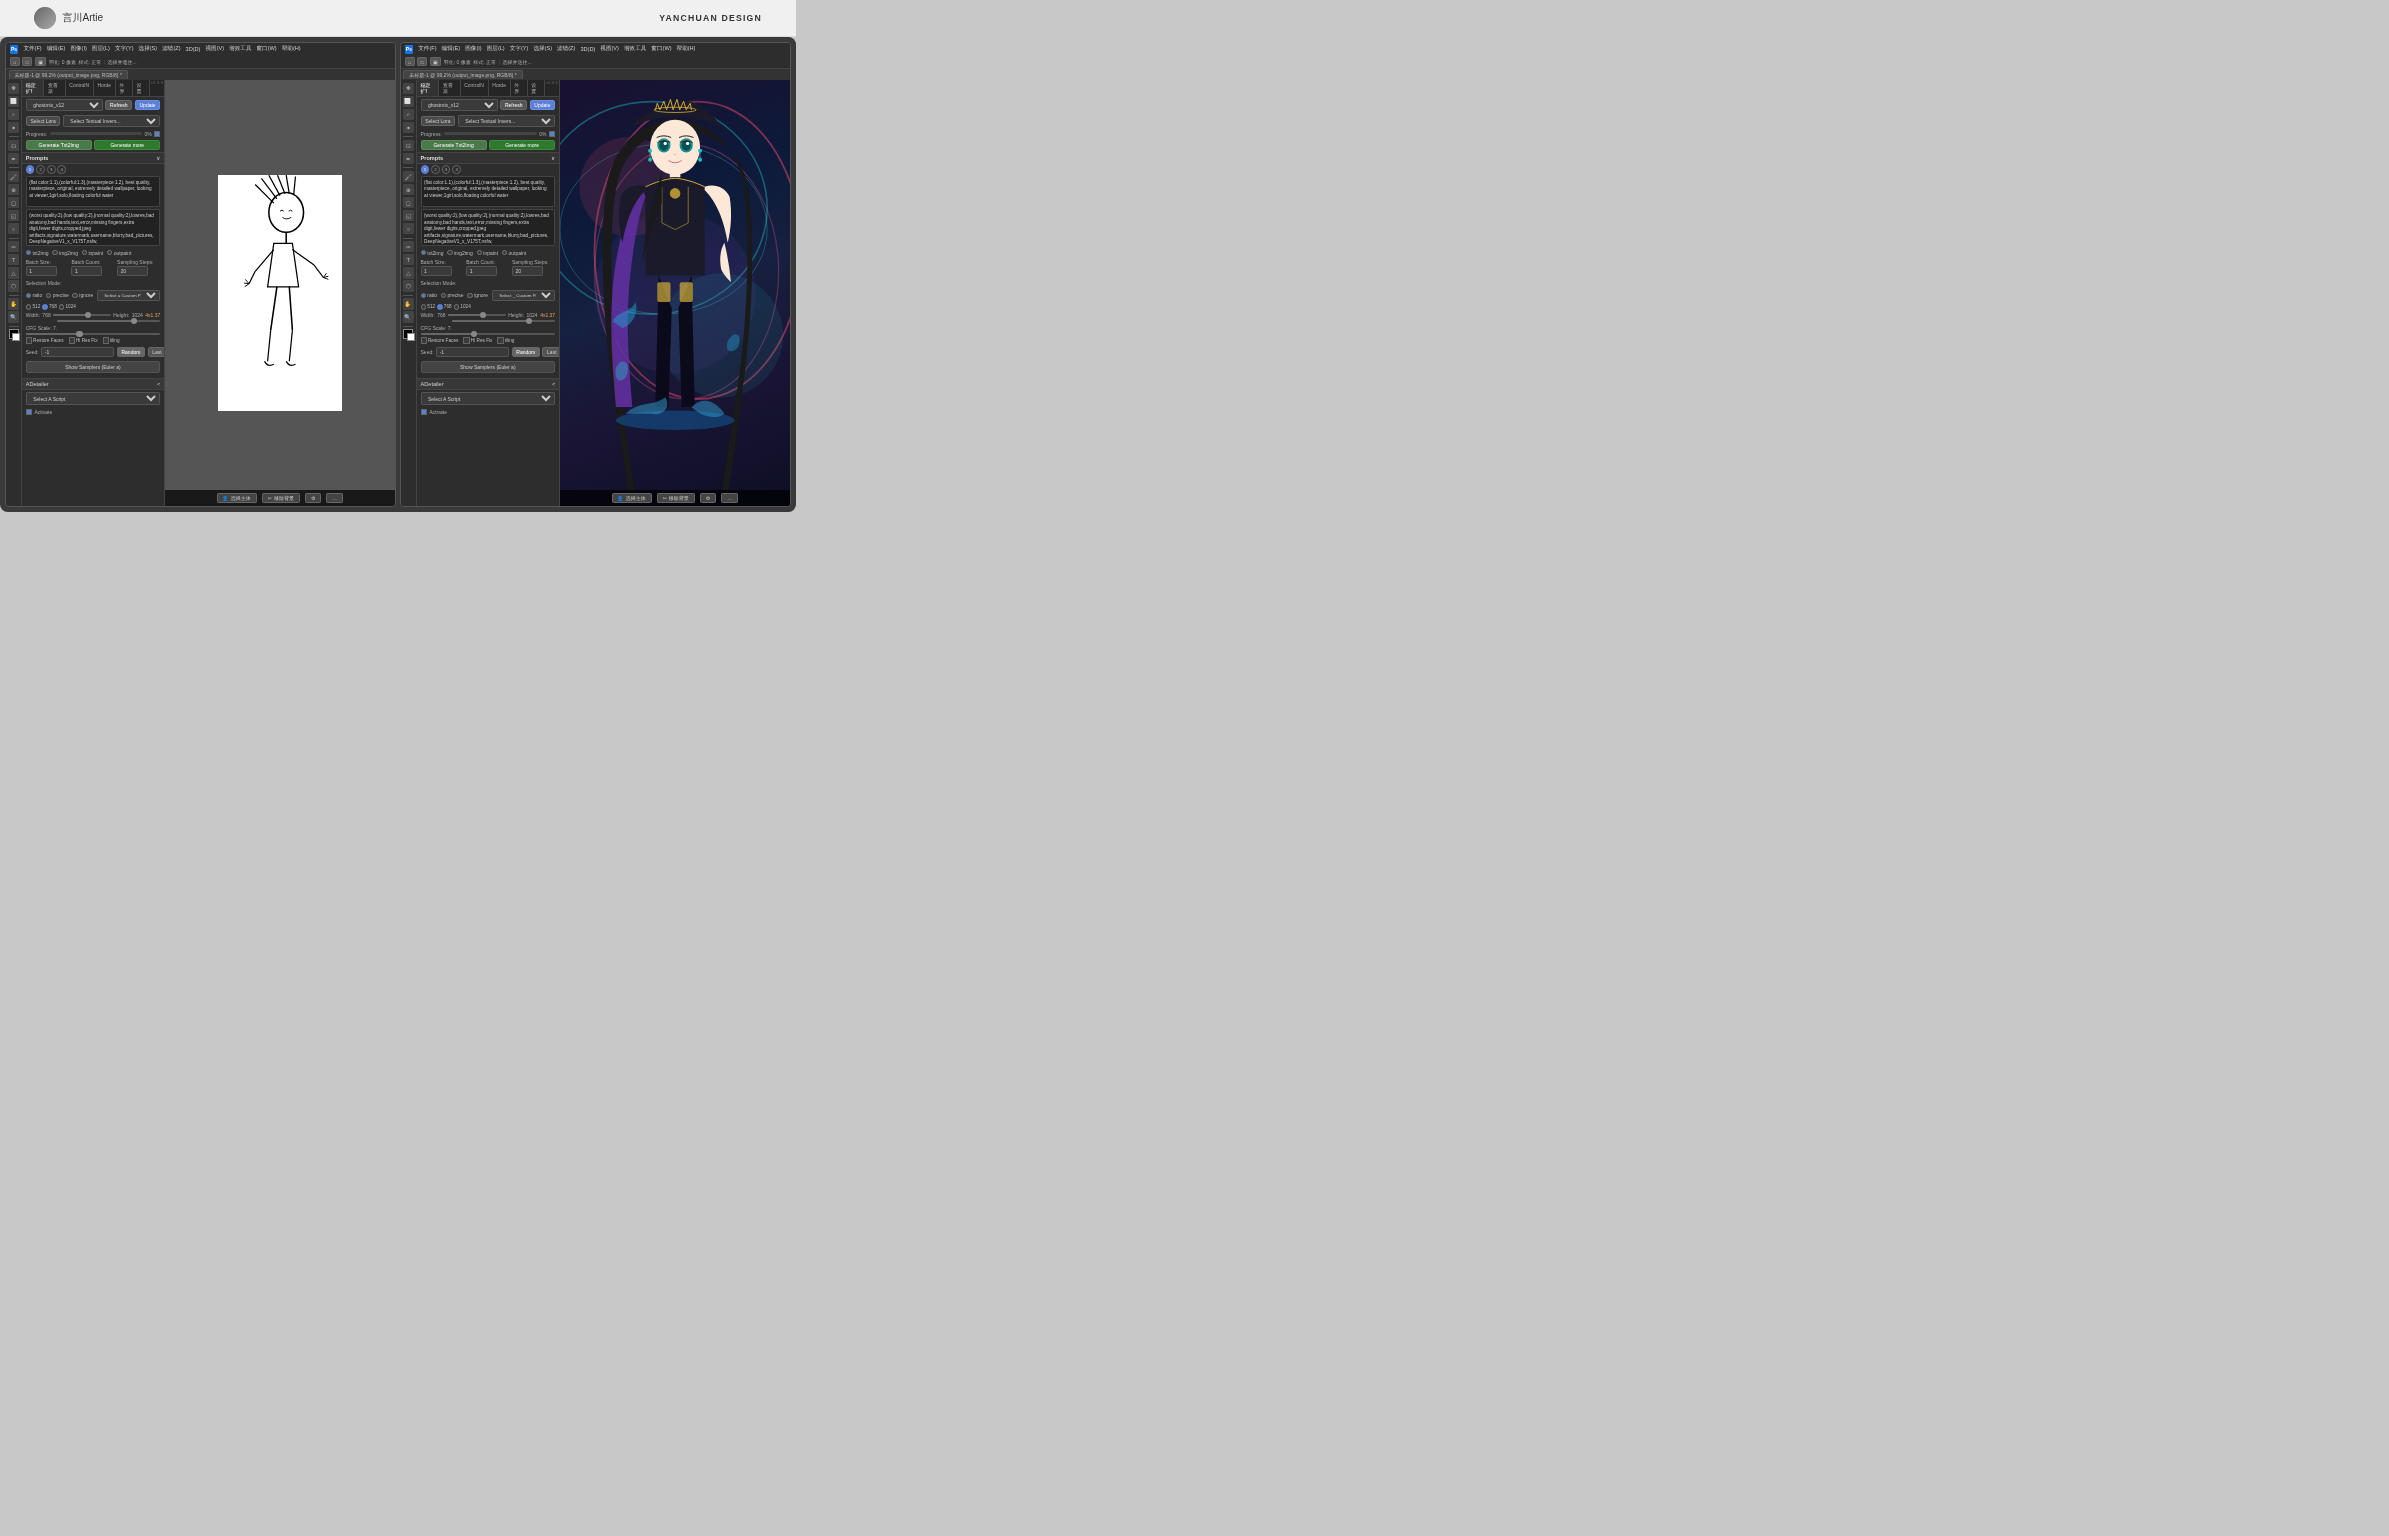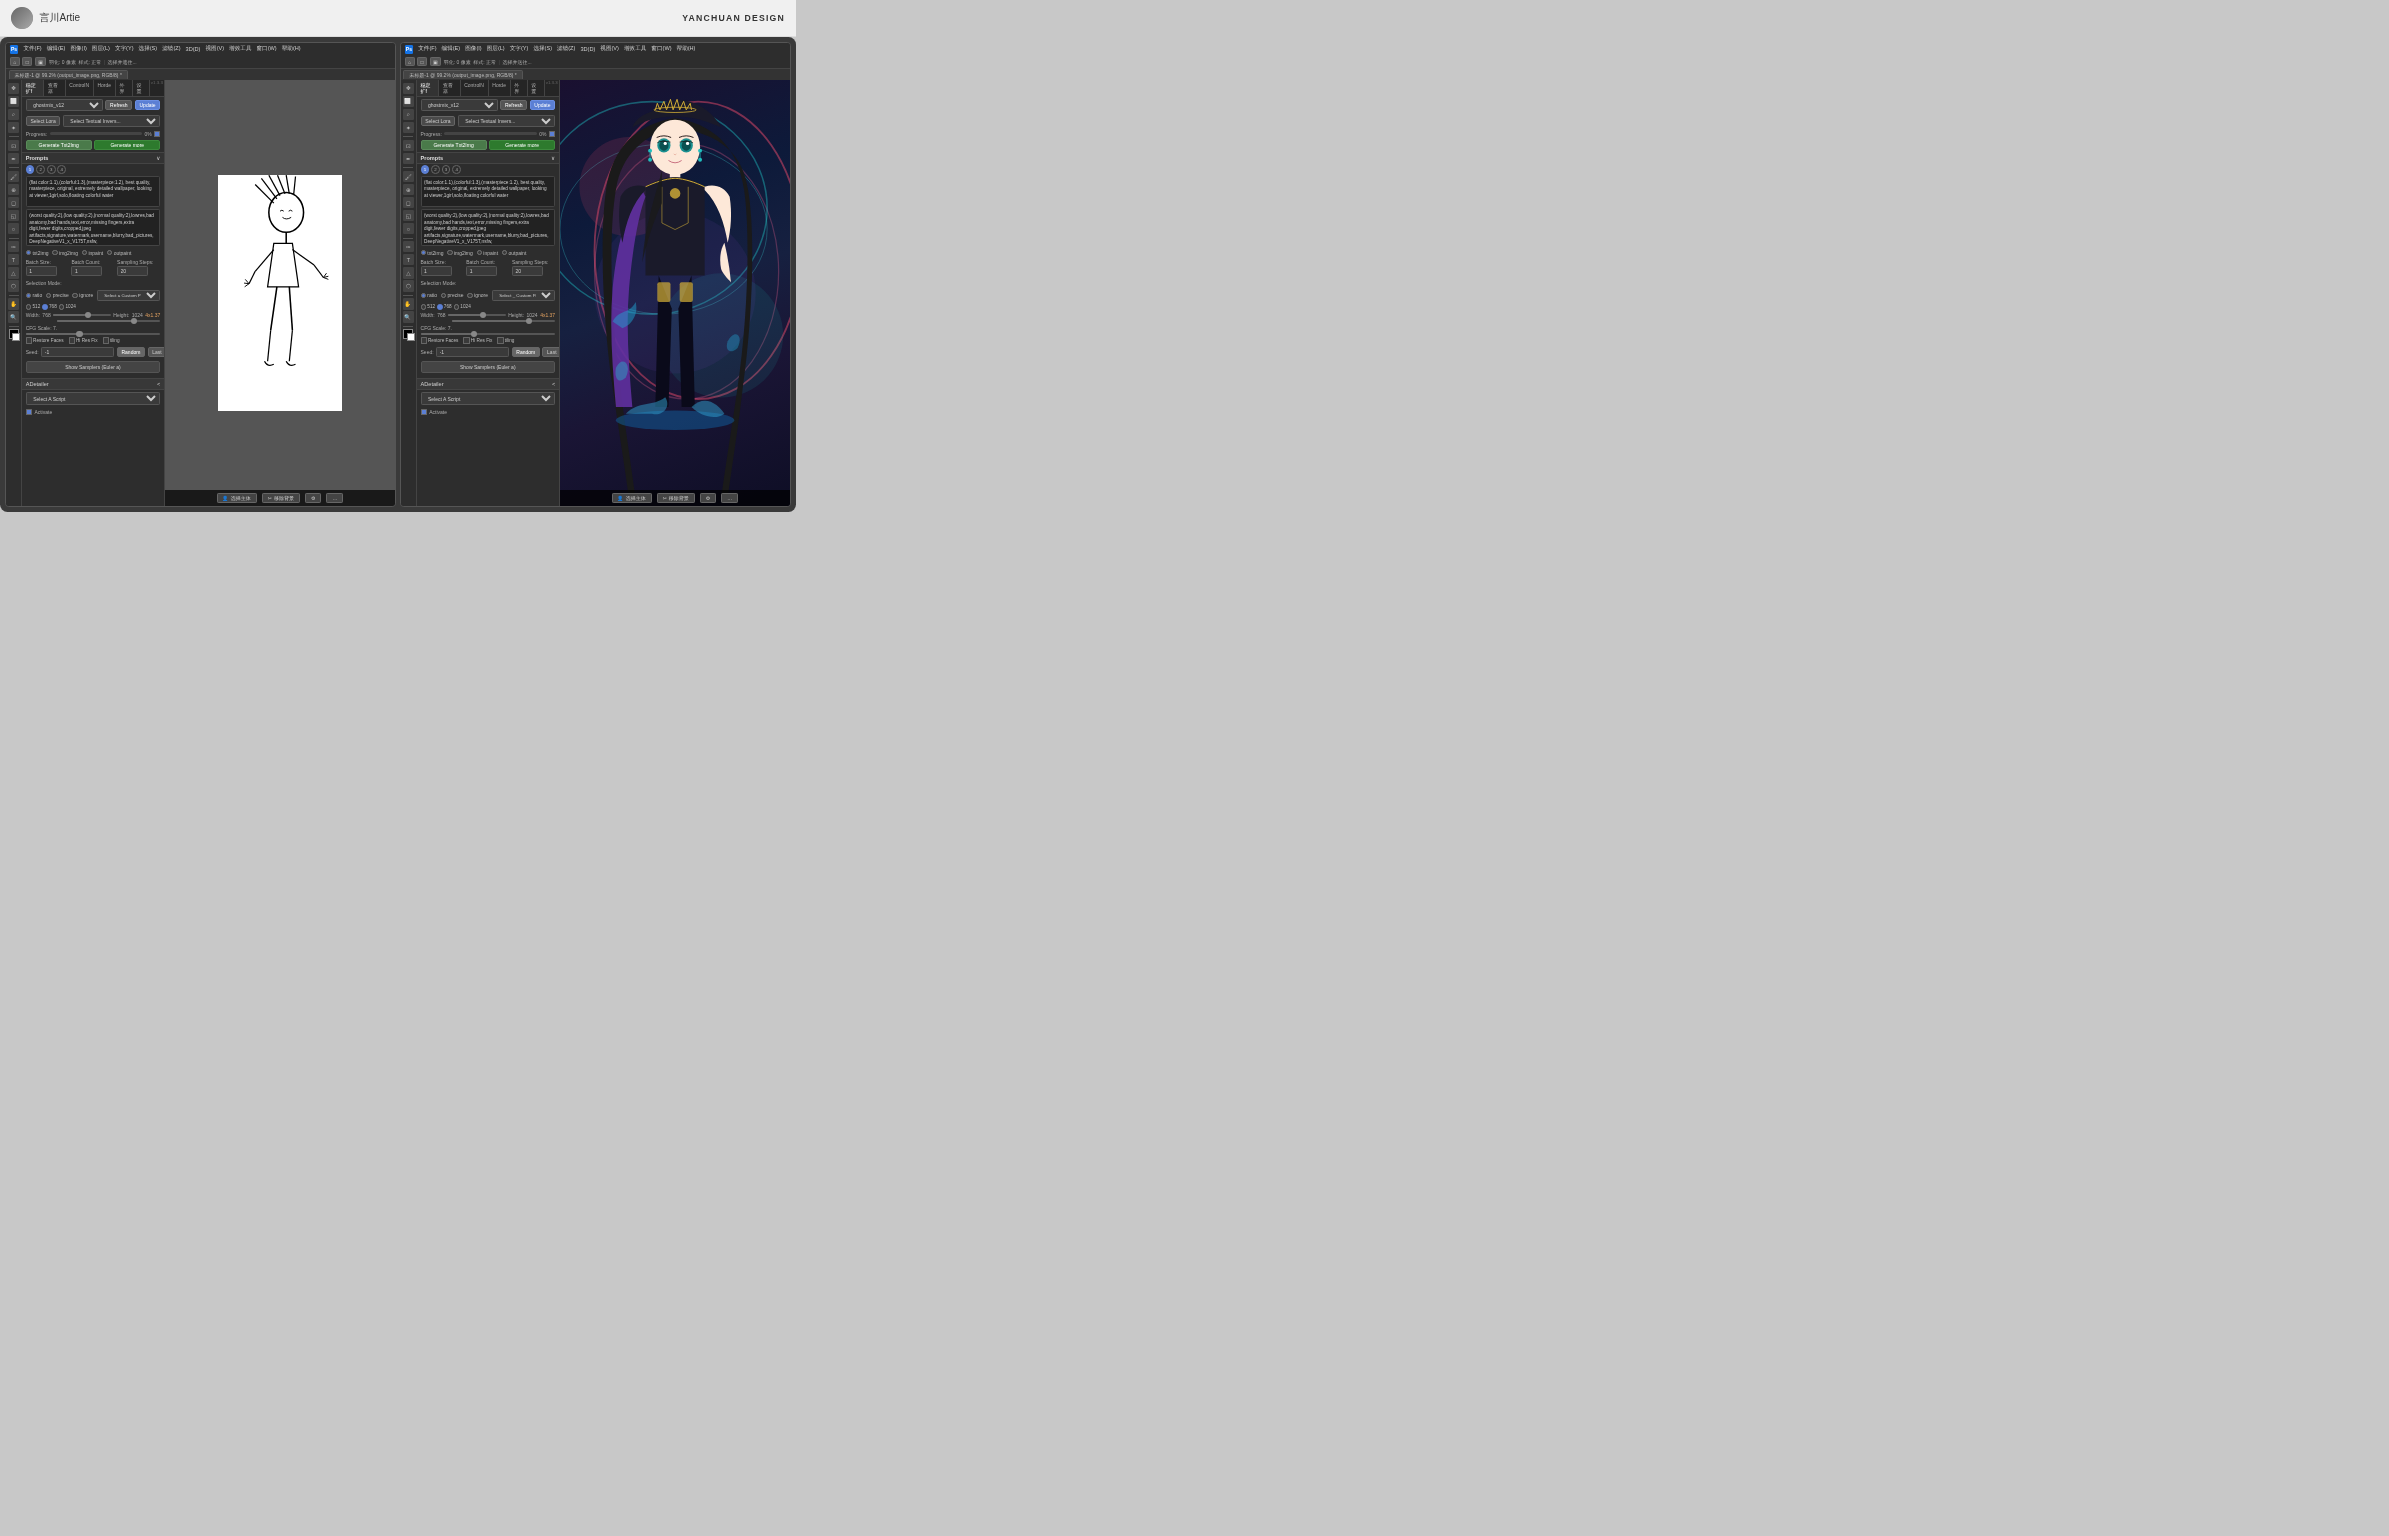--- a/index.html
+++ b/index.html
@@ -12,21 +12,21 @@
       position: relative;
     }
 
     
     .top-bar {
       background: #f0f0f0;
       height: 37px;
       display: flex;
       align-items: center;
       justify-content: space-between;
-      padding: 0 11px;
+      padding: 0 34px;
       border-bottom: 0.6px solid #ddd;
     }
     .top-bar-left {
       display: flex;
       align-items: center;
       gap: 6.2px;
     }
     .avatar {
       width: 22.4px;
       height: 22.4px;

